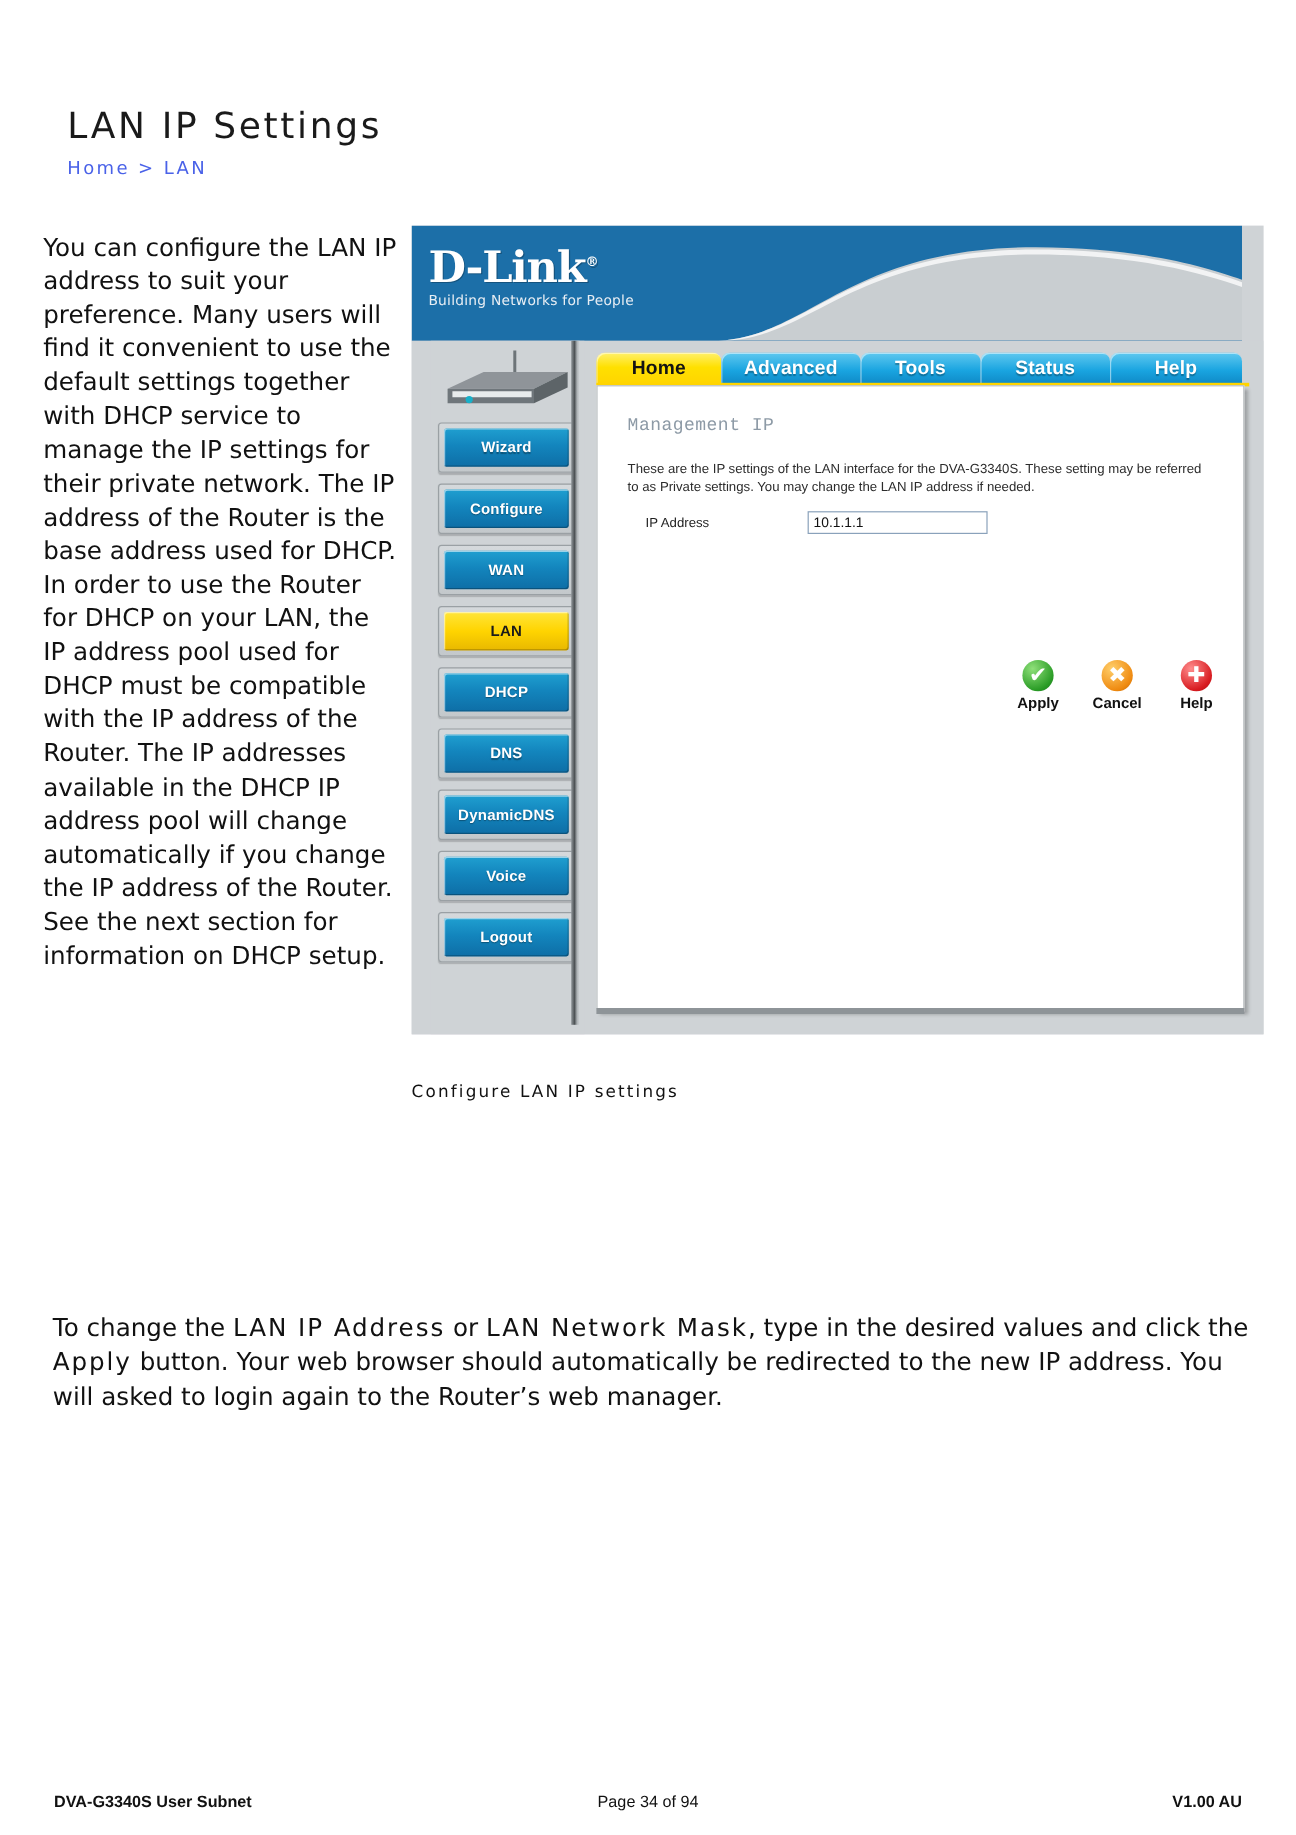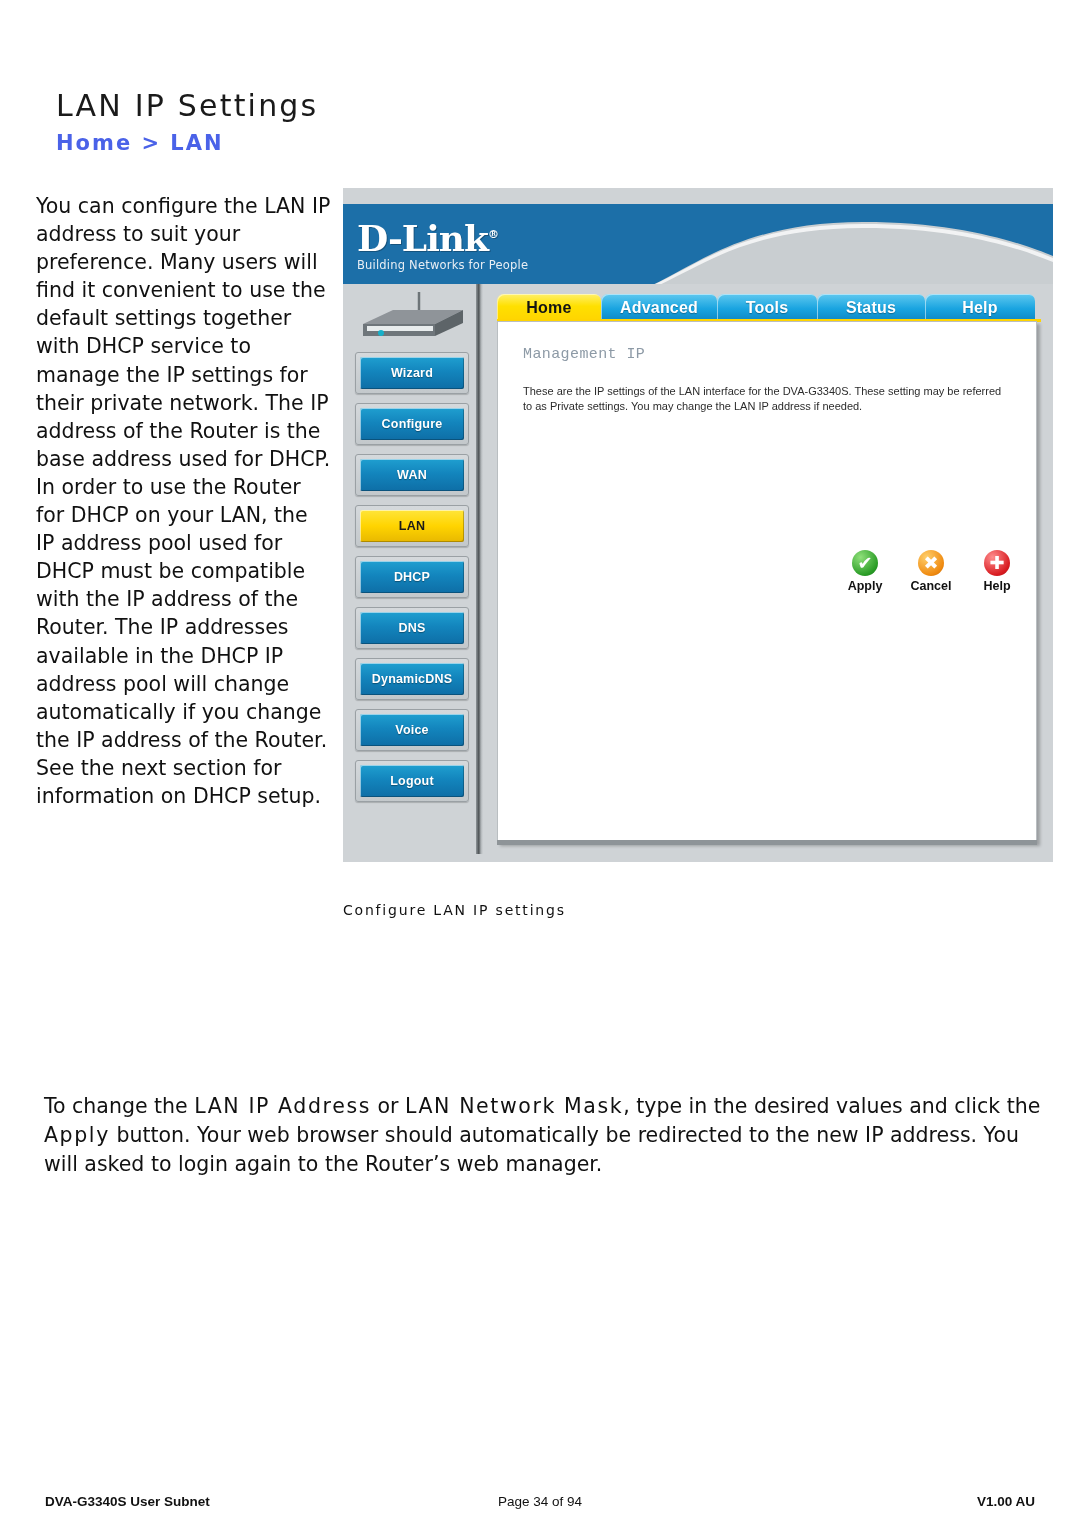--- a/index.html
+++ b/index.html
@@ -24,24 +24,24 @@
     font-size: 30px;
     letter-spacing: 2.2px;
     color: #1a1a1a;
     font-weight: 400;
     white-space: nowrap;
   }
   .breadcrumb {
     position: absolute;
     left: 56px;
     top: 131px;
-    font-size: 21px;
+    font-size: 15px;
     letter-spacing: 2px;
     color: #4a62e8;
-    font-weight: 700;
+    font-weight: 400;
     white-space: nowrap;
   }
 
   
   .left-col {
     position: absolute;
     left: 36px;
     top: 192px;
     width: 296px;
     font-size: 20.5px;
@@ -74,26 +74,25 @@
   .shot {
     position: absolute;
     inset: 0;
     background: #cfd3d6;
     overflow: hidden;
   }
 
   
   .banner {
     position: absolute;
-    left: 0; top: 16px;
+    left: 0; top: 0;
     width: 692px;
     height: 96px;
     background: #1c6fa8;
     overflow: hidden;
-    padding-left: 32px;
   }
   .banner-wave {
     position: absolute;
     left: 0; top: 0;
     width: 710px;
     height: 96px;
   }
   .logo {
     position: absolute;
     left: 14px;
@@ -149,21 +148,21 @@
     left: 0;
     top: 96px;
     width: 710px;
     height: 578px;
     background: #cfd3d6;
   }
 
   
   .sidebar {
     position: absolute;
-    left: 6px;
+    left: 16px;
     top: 0;
     width: 128px;
     height: 578px;
     background: #cfd3d6;
   }
   .device-img {
     position: absolute;
     left: 8px;
     top: 6px;
     width: 112px;
@@ -491,20 +490,24 @@
           <div class="tab tools">Tools</div>
           <div class="tab status">Status</div>
           <div class="tab help">Help</div>
         </div>
         <div class="tab-underline"></div>
 
         <div class="panel">
           <div class="panel-h">Management IP</div>
           <div class="panel-desc">These are the IP settings of the LAN interface for the DVA-G3340S. These setting may be referred to as Private settings. You may change the LAN IP address if needed.</div>
 
+          <div class="field f1">
+            <div class="lbl">IP Address</div>
+            <div class="inp">10.1.1.1</div>
+          </div>
 
           <div class="actions">
             <div class="action">
               <div class="ico apply">
                 <span class="glyph">✔</span>
               </div>
               <div class="alabel">Apply</div>
             </div>
             <div class="action">
               <div class="ico cancel">

